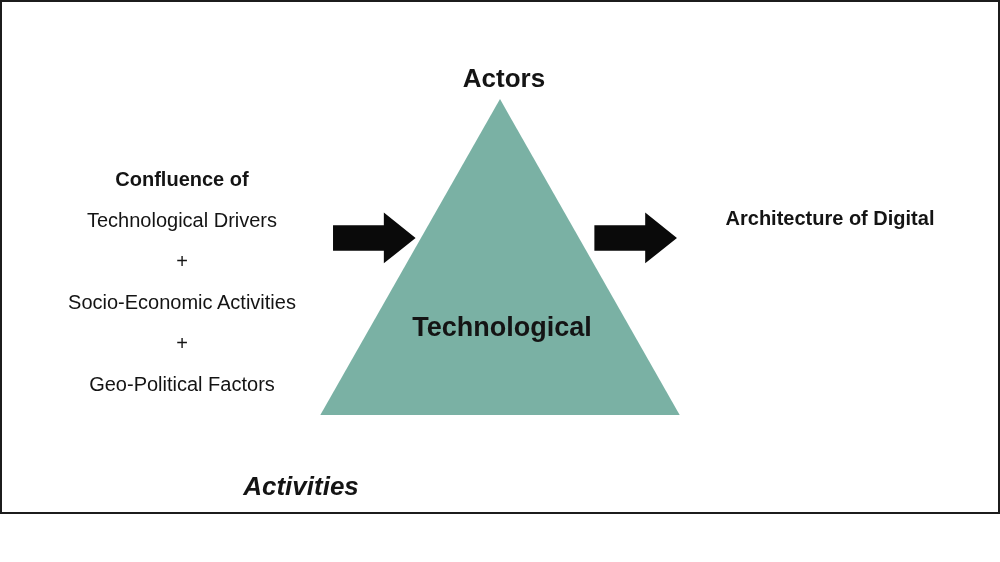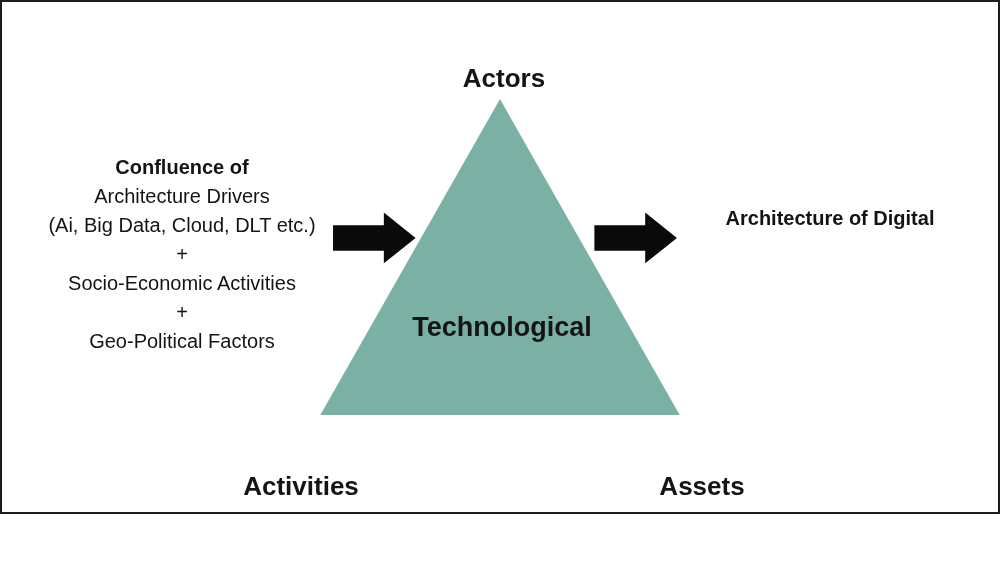--- a/index.html
+++ b/index.html
@@ -28,36 +28,36 @@
   .vertex-label {
     position: absolute;
     transform: translateX(-50%);
     font-weight: bold;
     font-size: 26px;
     white-space: nowrap;
     color: #141414;
   }
   .label-actors      { left: 502px; top: 61px; }
   .label-architecture{ left: 500px; top: 310px; font-size: 27px; }
-  .label-activities  { left: 299px; top: 469px; }
+  .label-activities  { left: 299px; top: 469px; font-style: italic; }
   .label-assets      { left: 700px; top: 469px; }
 
   .text-block {
     position: absolute;
     text-align: center;
     color: #141414;
   }
   .left-block {
     left: 25px;
     top: 151px;
     width: 310px;
     font-size: 20px;
     line-height: 29px;
   }
-  .left-block .block-line { white-space: nowrap; }
+  .left-block .block-line { white-space: nowrap; margin-top: 12px; }
   .right-block {
     left: 688px;
     top: 202px;
     width: 280px;
     font-size: 20px;
     line-height: 28px;
   }
   .bold { font-weight: bold; }
 </style>
 </head>
@@ -70,26 +70,24 @@
     <polygon points="316,246 372,246 372,232 407,260 372,288 372,274 316,274" fill="#0a0a0a"></polygon>
     <polygon points="604,246 660,246 660,232 695,260 660,288 660,274 604,274" fill="#0a0a0a"></polygon>
   </svg>
 
   <div class="vertex-label label-actors">Actors</div>
 
   <div class="vertex-label label-architecture">Technological</div>
 
   <div class="vertex-label label-activities">Activities</div>
 
-  <div class="vertex-label label-assets">Assets</div>
 
   <div class="text-block left-block">
     <div class="block-line bold">Confluence of</div>
-    <div class="block-line">Architecture Drivers</div>
-    <div class="block-line">(Ai, Big Data, Cloud, DLT etc.)</div>
+    <div class="block-line">Technological Drivers</div>
     <div class="block-line">+</div>
     <div class="block-line">Socio-Economic Activities</div>
     <div class="block-line">+</div>
     <div class="block-line">Geo-Political Factors</div>
   </div>
 
   <div class="text-block right-block">
     <div class="block-line bold">Architecture of Digital</div>
   </div>
 

